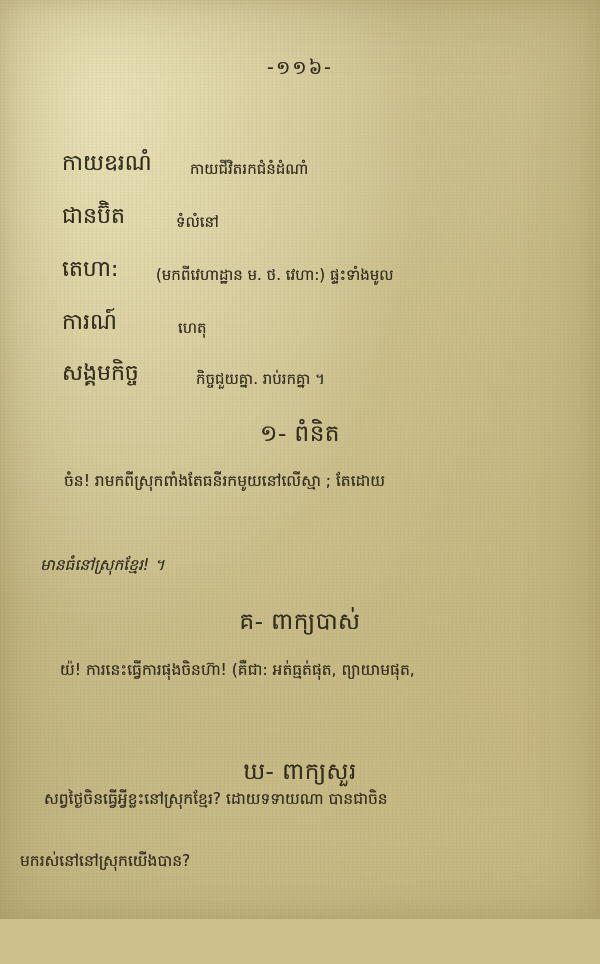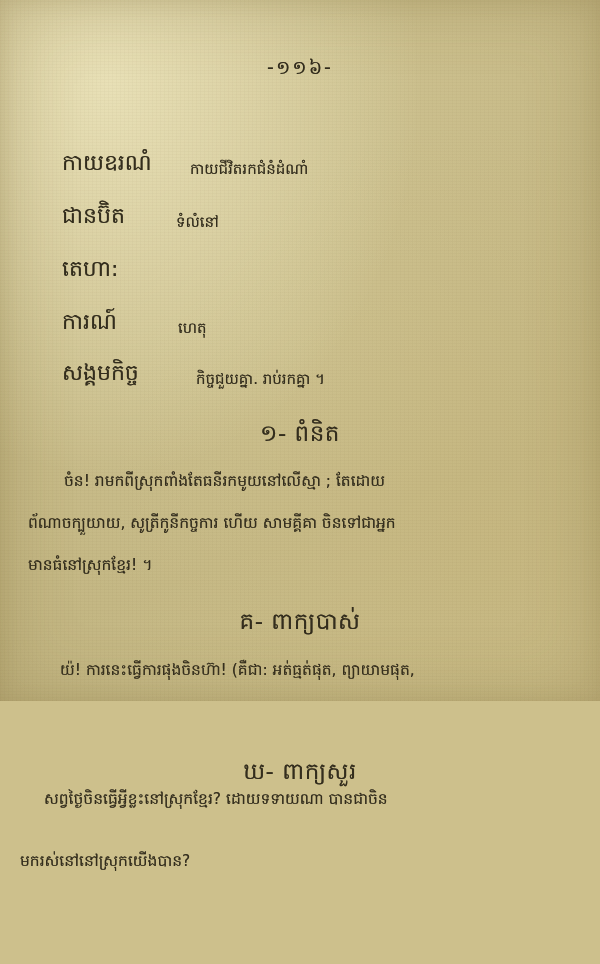--- a/index.html
+++ b/index.html
@@ -10,21 +10,21 @@
     width: 600px;
     height: 964px;
     background: #cdc08c;
     font-family: "DejaVu Sans", sans-serif;
     overflow: hidden;
   }
   
   #page {
     position: relative;
     width: 600px;
-    height: 701px;
+    height: 919px;
     background-color: #cec392;
     background-image:
       radial-gradient(ellipse at 18% 12%, rgba(255,250,215,0.55) 0%, rgba(255,250,215,0) 45%),
       radial-gradient(ellipse at 82% 78%, rgba(196,178,120,0.45) 0%, rgba(196,178,120,0) 55%),
       radial-gradient(ellipse at 50% 50%, rgba(214,204,156,0.35) 0%, rgba(180,164,110,0.30) 100%),
       linear-gradient(160deg, #d6cb9b 0%, #cbbf8d 40%, #c6ba87 70%, #d2c795 100%);
     box-sizing: border-box;
   }
   #grain {
     position: absolute;
@@ -89,32 +89,32 @@
     <div class="ln page-num center" style="left:300px; top:58px;">-១១៦-</div>
 
 
     <div class="ln gloss-term" style="left:62px; top:152px;">កាយឧរណំ</div>
     <div class="ln gloss-def" style="left:190px; top:162px;">កាយជីវិតរកជំនំដំណាំ</div>
 
     <div class="ln gloss-term" style="left:62px; top:205px;">ជាន​ប៊ិត</div>
     <div class="ln gloss-def" style="left:176px; top:215px;">ទំលំនៅ</div>
 
     <div class="ln gloss-term" style="left:62px; top:258px;">តេហា:</div>
+    <div class="ln gloss-def" style="left:156px; top:268px;">(មកពីវេហាដ្ឋាន ម. ថ. វេហា:) ផ្ទះទាំងមូល</div>
 
     <div class="ln gloss-term" style="left:62px; top:311px;">ការណ៍</div>
     <div class="ln gloss-def" style="left:178px; top:321px;">ហេតុ</div>
 
     <div class="ln gloss-term" style="left:62px; top:362px;">សង្គមកិច្ច</div>
     <div class="ln gloss-def" style="left:196px; top:372px;">កិច្ចជួយគ្នា. រាប់រកគ្នា ។</div>
 
     <div class="ln heading center" style="left:300px; top:422px;">១- ពំនិត</div>
 
     <div class="ln body-line" style="left:64px; top:474px;">ចំន! រាមកពីស្រុកពាំងតែធនីរកមូយនៅលើស្មា ;  តែដោយ</div>
-    <div class="ln body-line" style="left:28px; top:516px;">ព័ណាចក្បួយាយ, សូត្រីកូនីកច្ចការ ហើយ សាមគ្គីគា ចិនទៅជាអ្នក</div>
-    <div class="ln body-line" style="left:28px; top:558px;">មានធំនៅស្រុកខ្មែរ! ។</div>
+    <div class="ln body-line" style="left:40px; top:558px;font-style:italic;">មានធំនៅស្រុកខ្មែរ! ។</div>
 
     <div class="ln heading center" style="left:300px; top:610px;">គ- ពាក្យបាស់</div>
 
     <div class="ln body-line" style="left:60px; top:663px;">យ៉! ការនេះធ្វើការផុងចិនហ៊ា! (គឺជា: អត់ធ្មត់ផុត, ព្យាយាមផុត,</div>
 
     <div class="ln heading center" style="left:300px; top:760px;">ឃ- ពាក្យសួរ</div>
 
     <div class="ln body-line" style="left:44px; top:792px;">សព្វថ្ងៃចិនធ្វើអ្វីខ្លះនៅស្រុកខ្មែរ? ដោយទទាយណា បានជាចិន</div>
     <div class="ln body-line" style="left:20px; top:854px;">មករស់នៅនៅស្រុកយើងបាន?</div>
 

